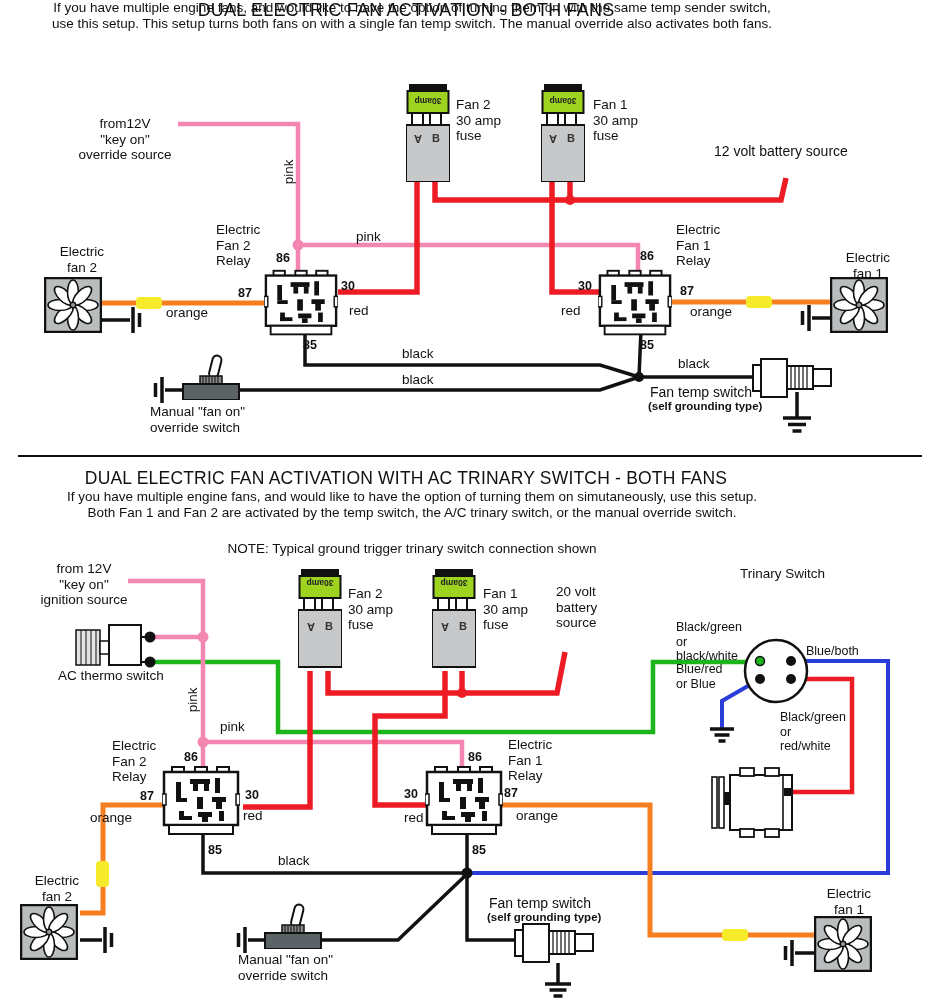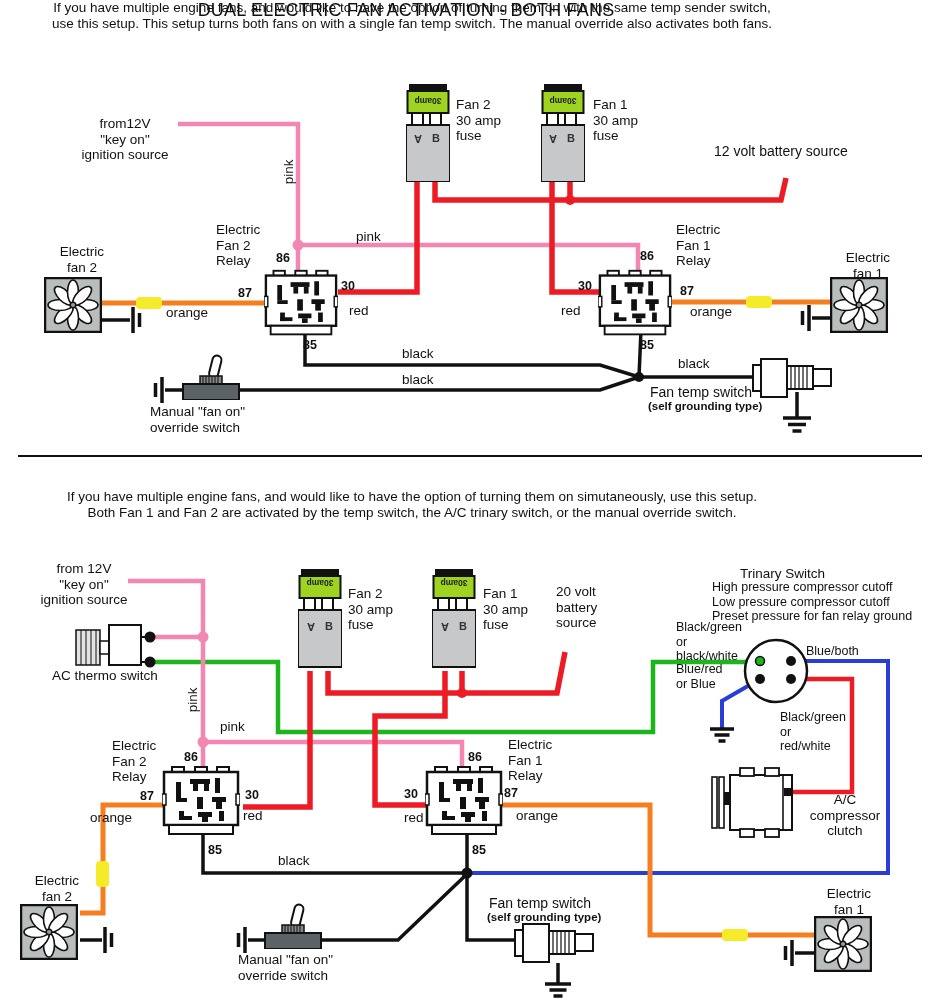--- a/index.html
+++ b/index.html
@@ -237,21 +237,21 @@
     <rect x="784" y="788" width="8" height="8" fill="#111"></rect>
   </g>
 </svg>
 
 <div class="lbl ttl" style="left:0;top:6">DUAL ELECTRIC FAN ACTIVATION - BOTH FANS</div>
 <div class="lbl sub" style="left:0;top:28">If you have multiple engine fans, and would like to have the option of turning them on with the same temp sender switch,
 use this setup. This setup turns both fans on with a single fan temp switch. The manual override also activates both fans.</div>
 
 <div class="lbl ctr" style="left:60px;top:116px;width:130px">from12V
 "key on"
-ignition source</div>
+override source</div>
 <div class="lbl rot" style="left:263px;top:164px">pink</div>
 <div class="lbl" style="left:356px;top:229px">pink</div>
 
 <div class="lbl" style="left:456px;top:97px">Fan 2
 30 amp
 fuse</div>
 <div class="lbl" style="left:593px;top:97px">Fan 1
 30 amp
 fuse</div>
 <div class="lbl big" style="left:714px;top:143px">12 volt battery source</div>
@@ -291,61 +291,57 @@
 
 <div class="lbl" style="left:402px;top:346px">black</div>
 <div class="lbl" style="left:402px;top:372px">black</div>
 <div class="lbl" style="left:678px;top:356px">black</div>
 
 <div class="lbl" style="left:150px;top:404px">Manual "fan on"
 override switch</div>
 <div class="lbl big" style="left:650px;top:384px">Fan temp switch</div>
 <div class="lbl tiny" style="left:648px;top:400px">(self grounding type)</div>
 
+<div class="lbl ttl" style="left:0;top:468px;font-size:17.5px">DUAL ELECTRIC FAN ACTIVATION WITH AC TRINARY SWITCH - BOTH FANS</div>
 <div class="lbl sub" style="left:0;top:489px">If you have multiple engine fans, and would like to have the option of turning them on simutaneously, use this setup.
 Both Fan 1 and Fan 2 are activated by the temp switch, the A/C trinary switch, or the manual override switch.</div>
+<div class="lbl sub" style="left:0;top:541px">NOTE:  Typical ground trigger trinary switch connection shown</div>
 
 <div class="lbl ctr" style="left:30px;top:561px;width:108px">from 12V
 "key on"
 ignition source</div>
-<div class="lbl" style="left:52px;top:668px">AC thermo switch</div>
+<div class="lbl" style="left:58px;top:668px">AC thermo switch</div>
 
 <div class="lbl" style="left:348px;top:586px">Fan 2
 30 amp
 fuse</div>
 <div class="lbl" style="left:483px;top:586px">Fan 1
 30 amp
 fuse</div>
 <div class="lbl" style="left:556px;top:584px">20 volt
 battery
 source</div>
 
 <div class="lbl fuseamp" style="left:300px;top:577px">30amp</div>
 <div class="lbl fuseamp" style="left:434px;top:577px">30amp</div>
 <div class="lbl ab abflip" style="left:303px;top:620px">A</div>
 <div class="lbl ab" style="left:321px;top:620px">B</div>
 <div class="lbl ab abflip" style="left:437px;top:620px">A</div>
 <div class="lbl ab" style="left:455px;top:620px">B</div>
 
 <div class="lbl" style="left:740px;top:566px">Trinary Switch</div>
-<div class="lbl sm" style="left:712px;top:580px">High pressure compressor cutoff
-Low pressure compressor cutoff
-Preset pressure for fan relay ground</div>
 <div class="lbl sm" style="left:676px;top:620px">Black/green
 or
 black/white</div>
 <div class="lbl sm" style="left:806px;top:644px">Blue/both</div>
 <div class="lbl sm" style="left:676px;top:662px">Blue/red
 or Blue</div>
 <div class="lbl sm" style="left:780px;top:710px">Black/green
 or
 red/white</div>
-<div class="lbl ctr" style="left:800px;top:792px;width:90px">A/C
-compressor
-clutch</div>
 
 <div class="lbl rot" style="left:167px;top:692px">pink</div>
 <div class="lbl" style="left:220px;top:719px">pink</div>
 
 <div class="lbl" style="left:112px;top:738px">Electric
 Fan 2
 Relay</div>
 <div class="lbl" style="left:508px;top:737px">Electric
 Fan 1
 Relay</div>

